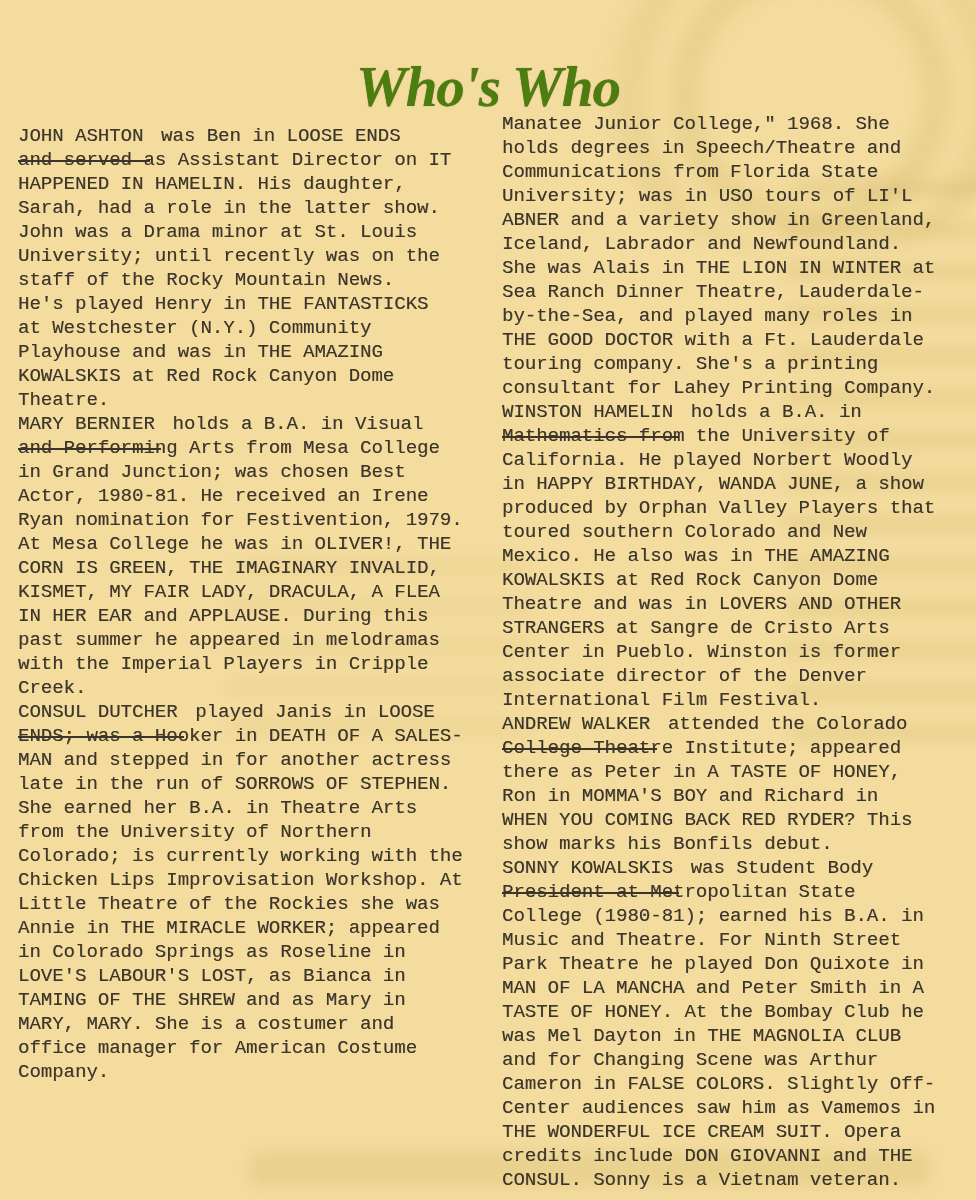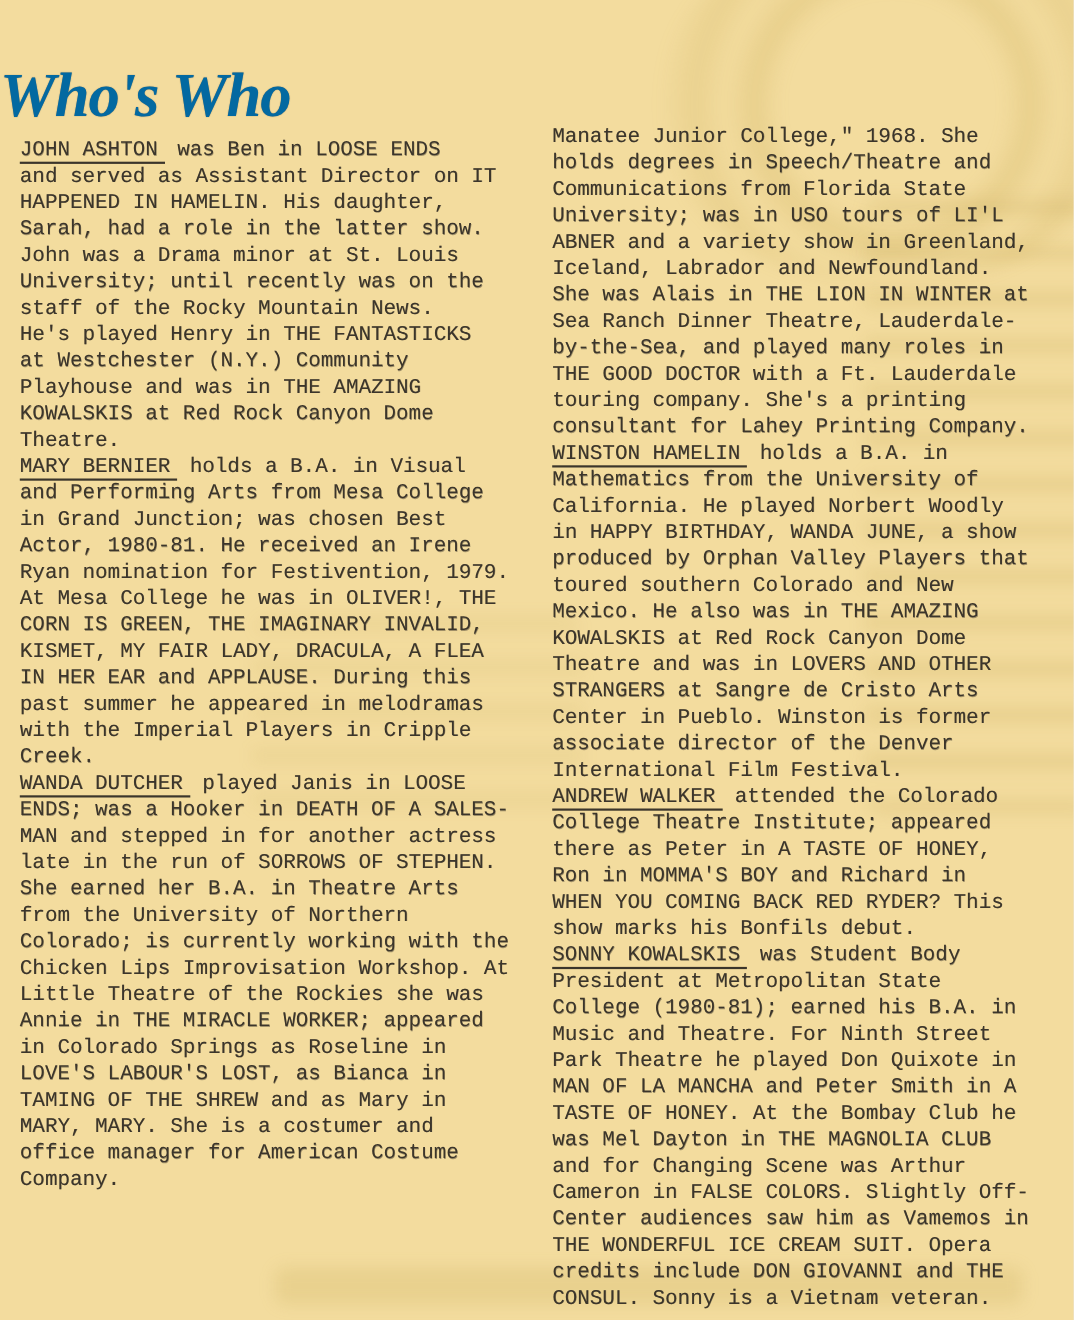--- a/index.html
+++ b/index.html
@@ -46,43 +46,44 @@
     border-radius: 20px;
   }
   .ghost-bottom {
     bottom: 14px; left: 250px; width: 680px; height: 34px;
     background: rgba(190,160,70,0.18);
     border-radius: 10px;
   }
   .page-title {
     position: absolute;
     top: 18px; left: 0; width: 100%;
+    text-align: center;
     font-family: "Liberation Serif", serif;
     font-style: italic;
     font-weight: bold;
     font-size: 57px;
     line-height: 62px;
     letter-spacing: -1px;
-    color: #0369a1;
+    color: #4d7c0f;
     text-shadow: 0 0 1px rgba(53,48,41,0.55);
   }
   .column {
     position: absolute;
     font-size: 19px;
     line-height: 24px;
     color: var(--ink);
     text-shadow: 0.4px 0.4px 0.6px rgba(59,53,43,0.45);
   }
   .col-left  { left: 18px;  top: 124px; width: 470px; }
   .col-right { left: 502px; top: 112px; width: 470px; }
   .bio { margin: 0; }
   .bio-name {
     border-bottom: 2px solid currentColor;
     padding-right: 0.55ch;
-    padding-bottom: 0px;
+    padding-bottom: 13px;
   }
   .bio-name:empty { padding: 0; border: none; }
   .bio-text { white-space: pre-wrap; }
 </style>
 </head>
 <body>
 
 <div class="page">
 
   <div class="ghost ghost-emblem"></div>
@@ -110,21 +111,21 @@
 in Grand Junction; was chosen Best
 Actor, 1980-81. He received an Irene
 Ryan nomination for Festivention, 1979.
 At Mesa College he was in OLIVER!, THE
 CORN IS GREEN, THE IMAGINARY INVALID,
 KISMET, MY FAIR LADY, DRACULA, A FLEA
 IN HER EAR and APPLAUSE. During this
 past summer he appeared in melodramas
 with the Imperial Players in Cripple
 Creek.</span></p>
-    <p class="bio"><span class="bio-name">WANDA DUTCHER</span><span class="bio-text"> played Janis in LOOSE
+    <p class="bio"><span class="bio-name">CONSUL DUTCHER</span><span class="bio-text"> played Janis in LOOSE
 ENDS; was a Hooker in DEATH OF A SALES-
 MAN and stepped in for another actress
 late in the run of SORROWS OF STEPHEN.
 She earned her B.A. in Theatre Arts
 from the University of Northern
 Colorado; is currently working with the
 Chicken Lips Improvisation Workshop. At
 Little Theatre of the Rockies she was
 Annie in THE MIRACLE WORKER; appeared
 in Colorado Springs as Roseline in

